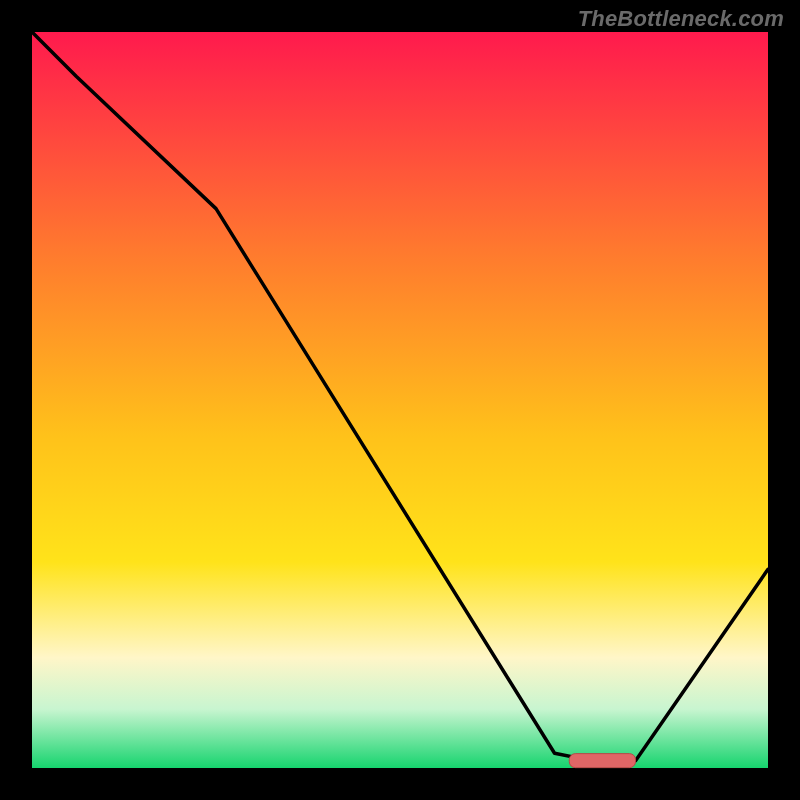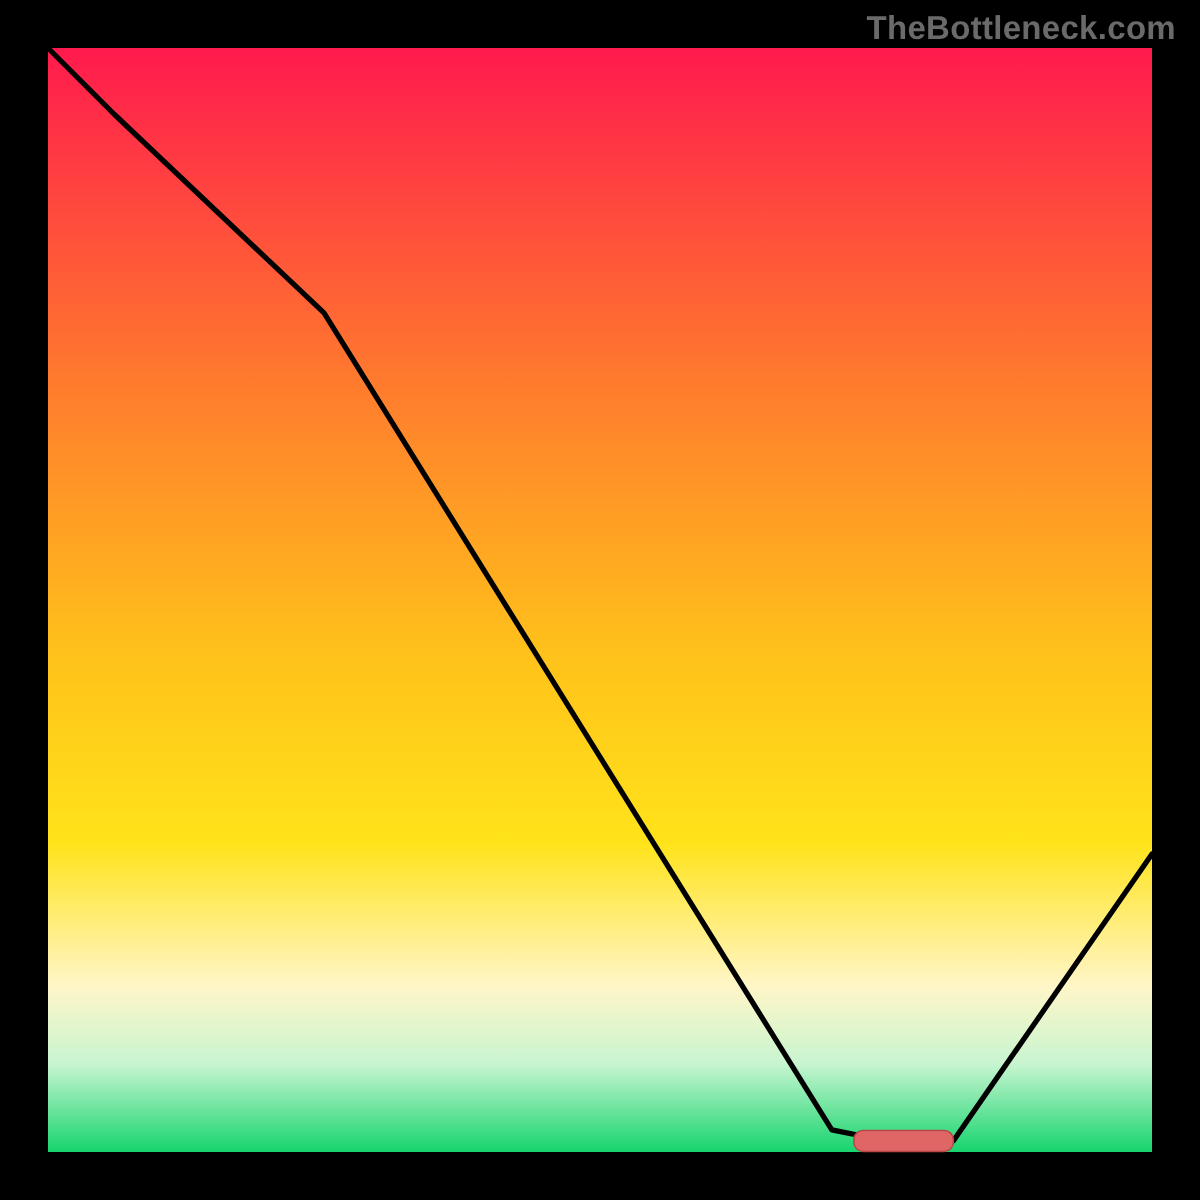--- a/index.html
+++ b/index.html
@@ -8,20 +8,21 @@
     width: 800px;
     height: 800px;
     background: #000000;
     overflow: hidden;
     font-family: Arial, Helvetica, sans-serif;
   }
   .frame {
     position: relative;
     width: 800px;
     height: 800px;
+    font-style: italic;
   }
   .watermark {
     position: absolute;
     top: 6px;
     right: 16px;
     color: #6a6a6a;
     font-size: 22px;
     font-weight: 600;
     letter-spacing: 0.2px;
     user-select: none;

